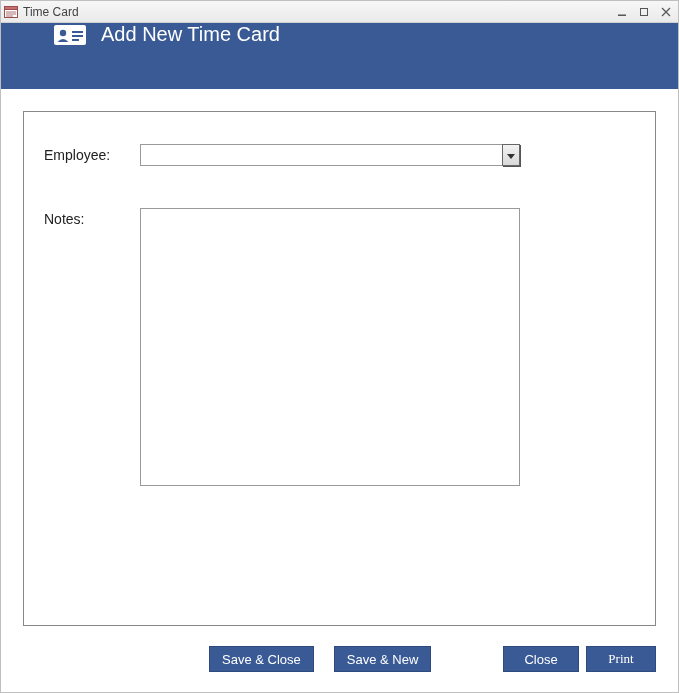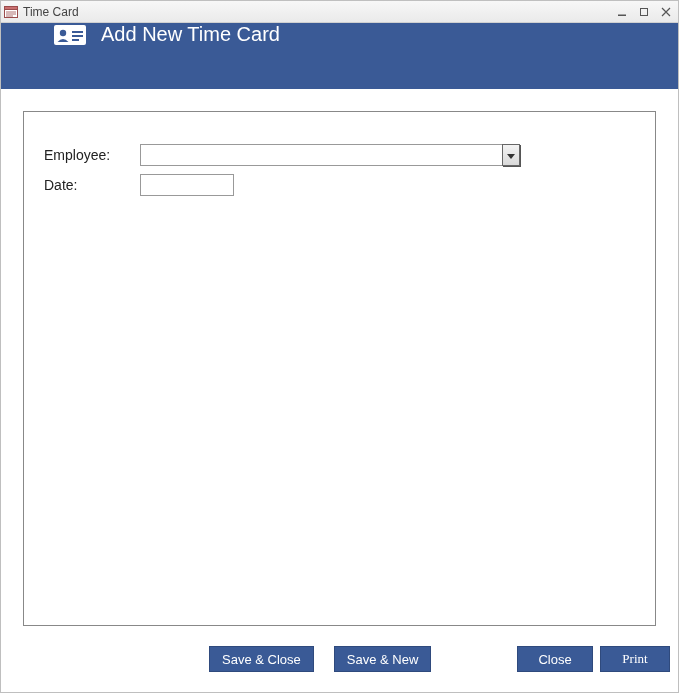--- a/index.html
+++ b/index.html
@@ -129,21 +129,21 @@
       background: #fff;
       resize: none;
       outline: none;
       font-family: inherit;
       font-size: 13px;
       padding: 2px 4px;
     }
 
     .button-row {
       display: flex;
-      padding: 10px 8px 20px 22px;
+      padding: 10px 22px 20px 22px;
       align-items: center;
     }
     .button-row .gap1 { width: 186px; }
     .button-row .gap2 { flex: 1; }
     .btn {
       background: #3a5a96;
       color: #fff;
       border: 1px solid #2f4a7d;
       height: 26px;
       font-size: 13px;
@@ -227,26 +227,26 @@
           <div class="combo-btn">
             <span>
               <svg viewBox="0 0 8 6">
                   <path d="M0 0 L8 0 L4 5 Z" fill="#333"></path>
                 </svg>
             </span>
           </div>
         </div>
       </div>
 
-      <div class="form-row">
-        <div class="form-label">Date:</div>
-        <input class="short-input" value="" style="">
+
+
+      <div class="form-row notes-row">
+        <div class="form-label">Notes:</div>
+        <textarea class="notes-area" style=""></textarea>
       </div>
-
-
 
     </div>
   </div>
 
   <div class="button-row">
     <div class="gap1"></div>
     <div class="btn">Save &amp; Close</div>
     <div class="btn">Save &amp; New</div>
     <div class="gap2"></div>
     <div class="btn cancel">Close</div>

